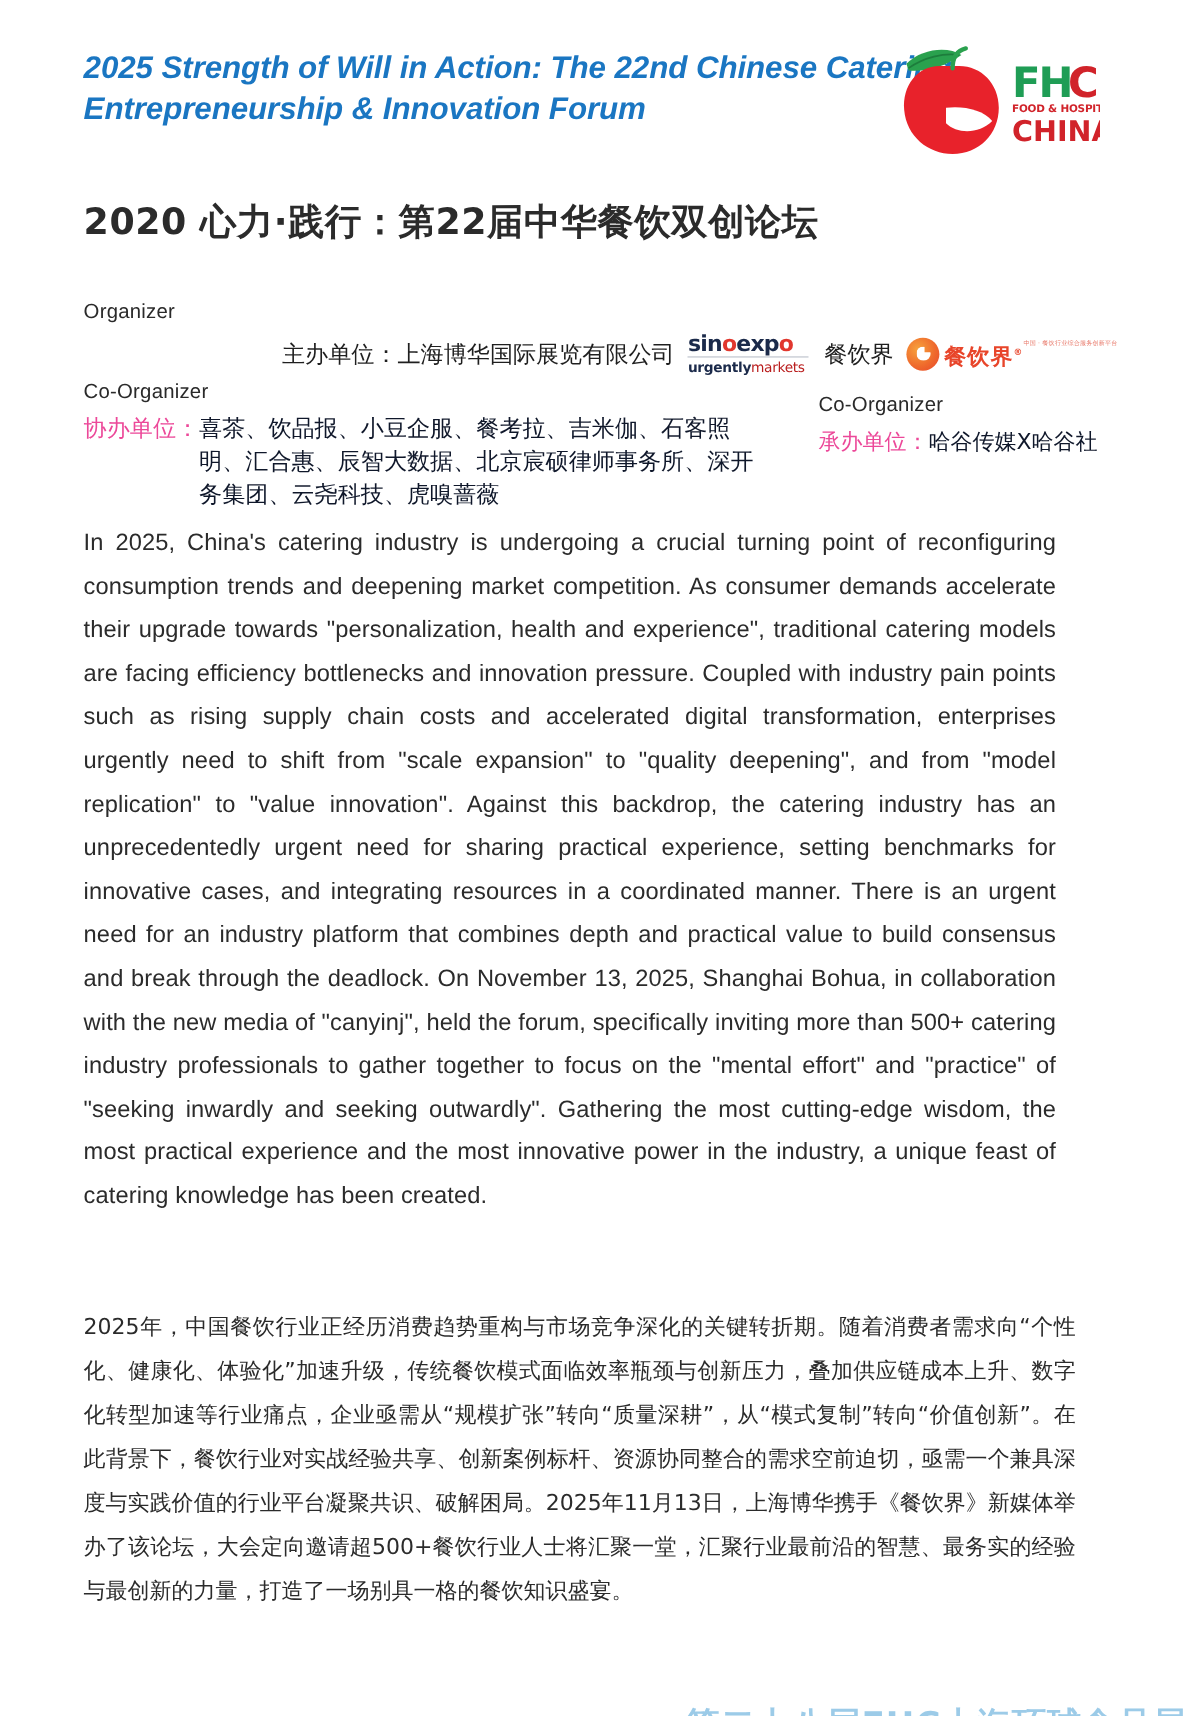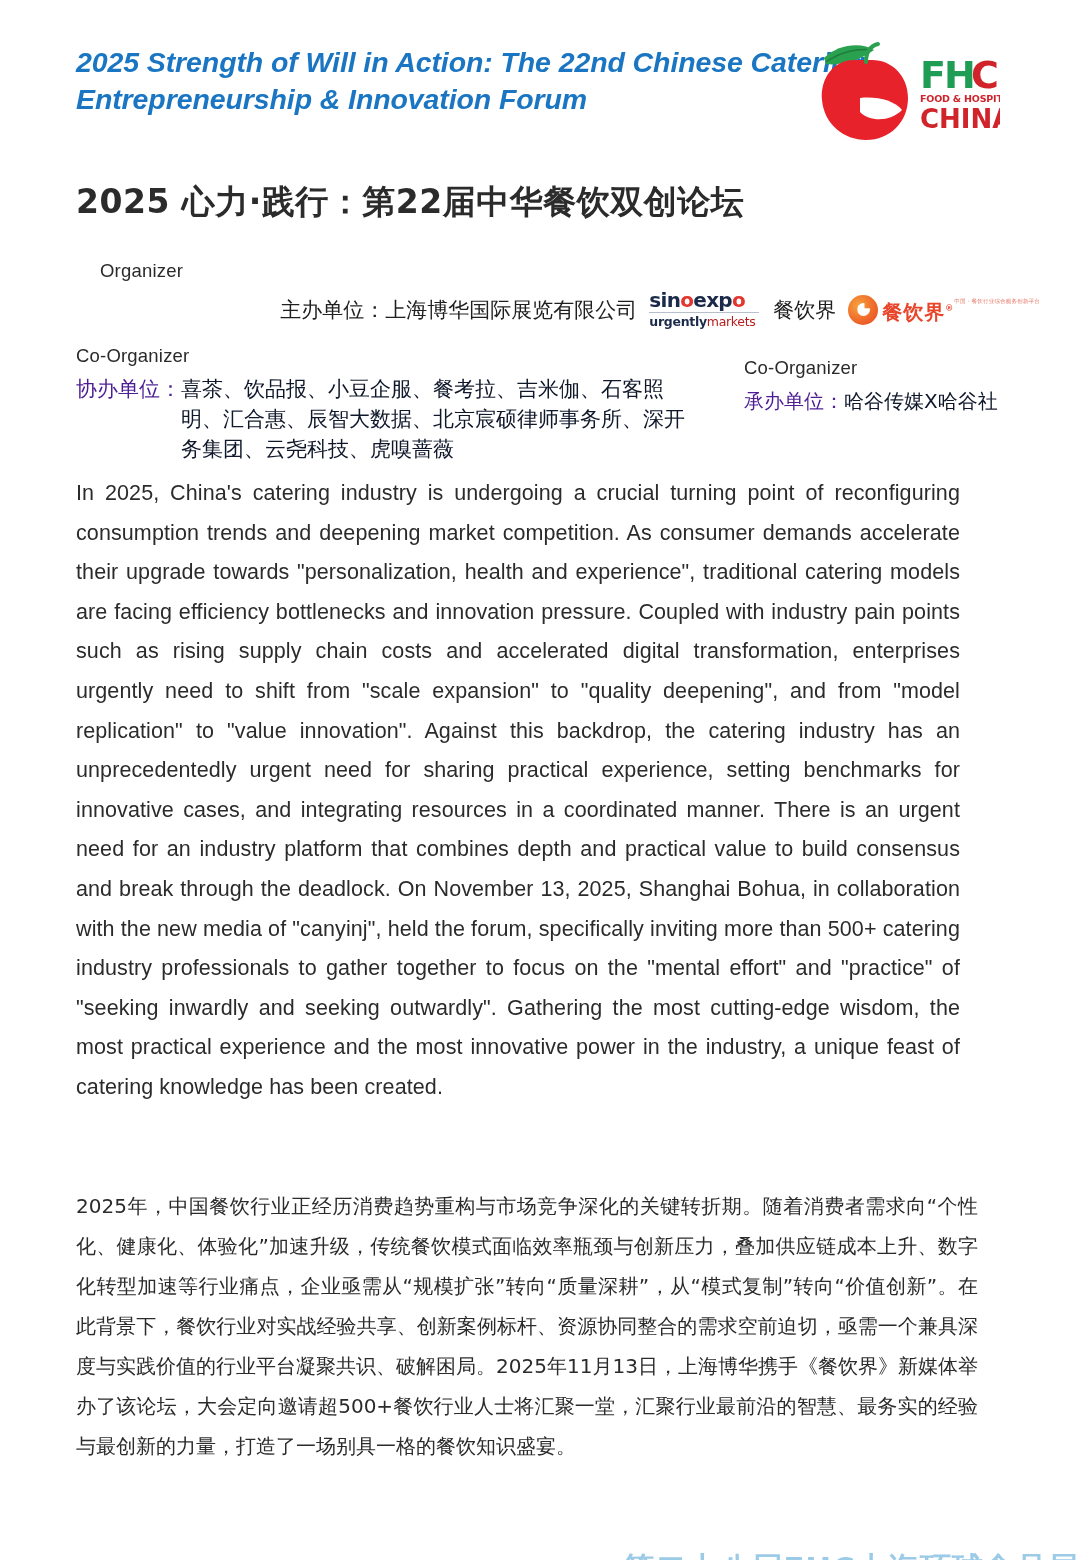--- a/index.html
+++ b/index.html
@@ -57,24 +57,23 @@
     line-height: 44px;
     font-weight: bold;
     color: #2b2b2b;
     letter-spacing: 0.5px;
     font-family: "DejaVu Sans", "Liberation Sans", sans-serif;
   }
 
   
   .org-block {
     position: absolute;
-    top: 258px;
+    top: 270px;
     left: 76px;
     width: 940px;
-    margin-left: 24px;
   }
   .lbl-en {
     font-size: 18.5px;
     line-height: 26px;
     color: #2a2a2a;
     letter-spacing: 0.2px;
   }
   .org-row {
     display: flex;
     align-items: center;
@@ -197,21 +196,21 @@
     width: 300px;
   }
   .coorg-body {
     display: flex;
     margin-top: 5px;
   }
   .coorg-key {
     font-size: 21px;
     line-height: 30px;
     white-space: nowrap;
-    color: #4c1d95;
+    color: #ec4899;
     font-family: "DejaVu Sans", "Liberation Sans", sans-serif;
   }
   .coorg-val {
     font-size: 21px;
     line-height: 30px;
     color: #0f172a;
     font-family: "DejaVu Sans", "Liberation Sans", sans-serif;
     width: 520px;
   }
   .coorg-right .coorg-key,
@@ -295,21 +294,21 @@
 
         <text x="110" y="48" font-family="DejaVu Sans, sans-serif" font-size="38" font-weight="bold" fill="#1f9d55">F</text>
         <text x="134" y="48" font-family="DejaVu Sans, sans-serif" font-size="38" font-weight="bold" fill="#1f9d55">H</text>
         <text x="161" y="48" font-family="DejaVu Sans, sans-serif" font-size="38" font-weight="bold" fill="#d1232a">C</text>
         <text x="110" y="62" font-family="DejaVu Sans, sans-serif" font-size="9.5" font-weight="bold" fill="#d1232a" letter-spacing="-0.2">FOOD &amp; HOSPITALITY</text>
         <text x="110" y="88" font-family="DejaVu Sans, sans-serif" font-size="26" font-weight="bold" fill="#d1232a">CHINA</text>
       </svg>
     </div>
   </div>
 
-  <div class="title-cn">2025 心力·践行：第22届中华餐饮双创论坛</div>
+  <div class="title-cn">2020 心力·践行：第22届中华餐饮双创论坛</div>
 
   <div class="org-block">
     <div class="lbl-en">Organizer</div>
     <div class="org-row">
       <div class="org-cn">主办单位：上海博华国际展览有限公司</div>
 
       <div class="sinoexpo">
         <div class="sino-top">sin<span class="r">o</span>exp<span class="r">o</span></div>
         <div class="sino-rule"></div>
         <div class="sino-bot"><span class="a">urgently</span><span class="b">markets</span></div>

